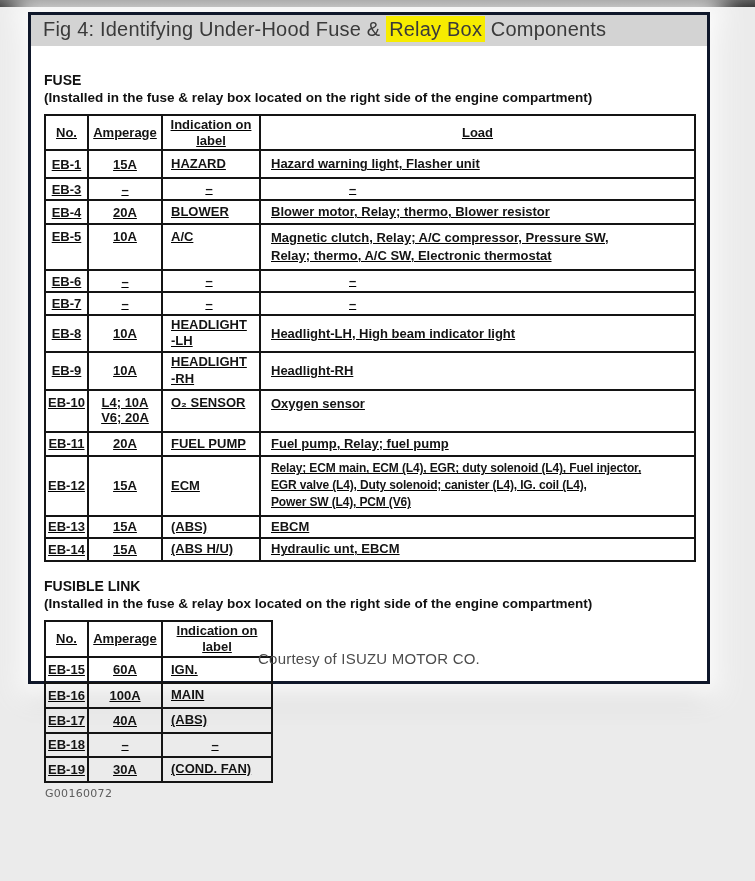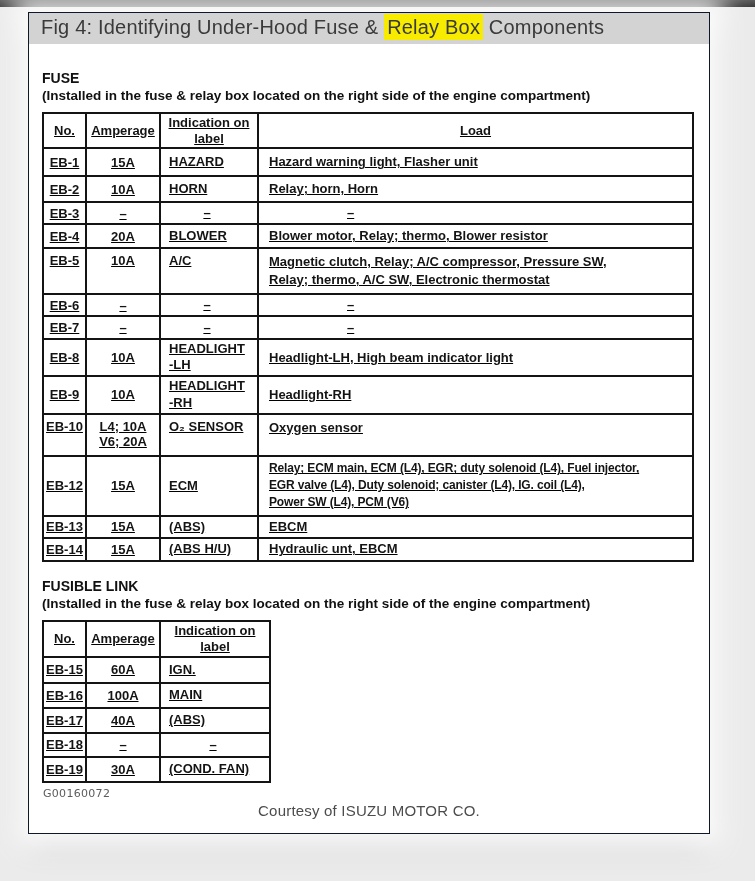--- a/index.html
+++ b/index.html
@@ -10,23 +10,23 @@
     overflow: hidden;
     position: relative;
   }
   .top-strip {
     position: absolute; left: 0; top: 0;
     width: 755px; height: 7px;
     background: linear-gradient(#5d5d5d, #3c3c3c);
   }
   .page {
     position: absolute; left: 28px; top: 12px;
-    width: 682px; height: 822px;
+    width: 682px; height: 672px;
     background: #ffffff;
-    border: 1px solid #0f172a;
+    border: 3px solid #0f172a;
     box-shadow: 0 0 24px 14px rgba(255,255,255,0.9), 0 10px 30px rgba(0,0,0,0.18);
   }
   .titlebar {
     height: 31px;
     background: #d3d3d3;
     padding: 3px 0 0 12px;
     font-size: 20px;
     color: #3a3a3a;
     letter-spacing: 0.2px;
     white-space: nowrap;
@@ -134,26 +134,20 @@
           <th>Load</th>
         </tr>
       </thead>
       <tbody>
         <tr class="h28">
           <td class="c-no">EB-1</td>
           <td class="c-amp">15A</td>
           <td class="c-ind">HAZARD</td>
           <td class="c-load">Hazard warning light, Flasher unit</td>
         </tr>
-        <tr class="h26">
-          <td class="c-no">EB-2</td>
-          <td class="c-amp">10A</td>
-          <td class="c-ind">HORN</td>
-          <td class="c-load">Relay; horn, Horn</td>
-        </tr>
         <tr class="h22">
           <td class="c-no">EB-3</td>
           <td class="c-amp">–</td>
           <td class="c-ind ind-dash">–</td>
           <td class="c-load load-dash">–</td>
         </tr>
         <tr class="h24">
           <td class="c-no">EB-4</td>
           <td class="c-amp">20A</td>
           <td class="c-ind">BLOWER</td>
@@ -191,20 +185,26 @@
           <td class="c-ind">HEADLIGHT
 -RH</td>
           <td class="c-load">Headlight-RH</td>
         </tr>
         <tr class="h42 va-top">
           <td class="c-no">EB-10</td>
           <td class="c-amp">L4; 10A
 V6; 20A</td>
           <td class="c-ind">O₂ SENSOR</td>
           <td class="c-load">Oxygen sensor</td>
+        </tr>
+        <tr class="h24">
+          <td class="c-no">EB-11</td>
+          <td class="c-amp">20A</td>
+          <td class="c-ind">FUEL PUMP</td>
+          <td class="c-load">Fuel pump, Relay; fuel pump</td>
         </tr>
         <tr class="h60">
           <td class="c-no">EB-12</td>
           <td class="c-amp">15A</td>
           <td class="c-ind">ECM</td>
           <td class="c-load tight">Relay; ECM main, ECM (L4), EGR; duty solenoid (L4), Fuel injector,
 EGR valve (L4), Duty solenoid; canister (L4), IG. coil (L4),
 Power SW (L4), PCM (V6)</td>
         </tr>
         <tr class="h22">

